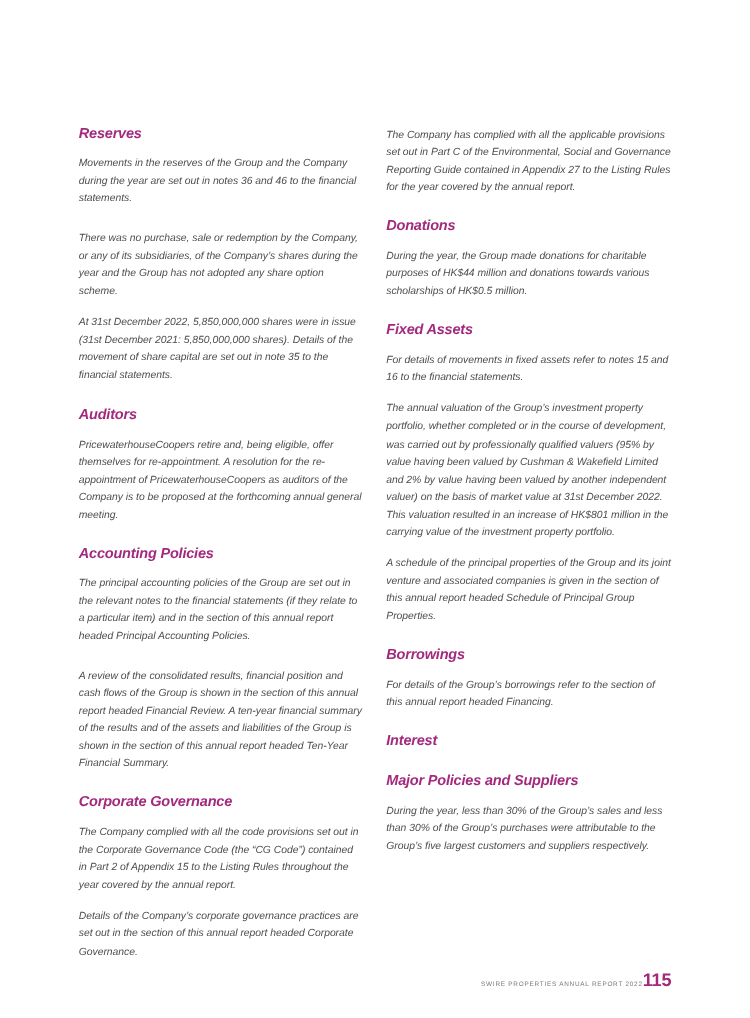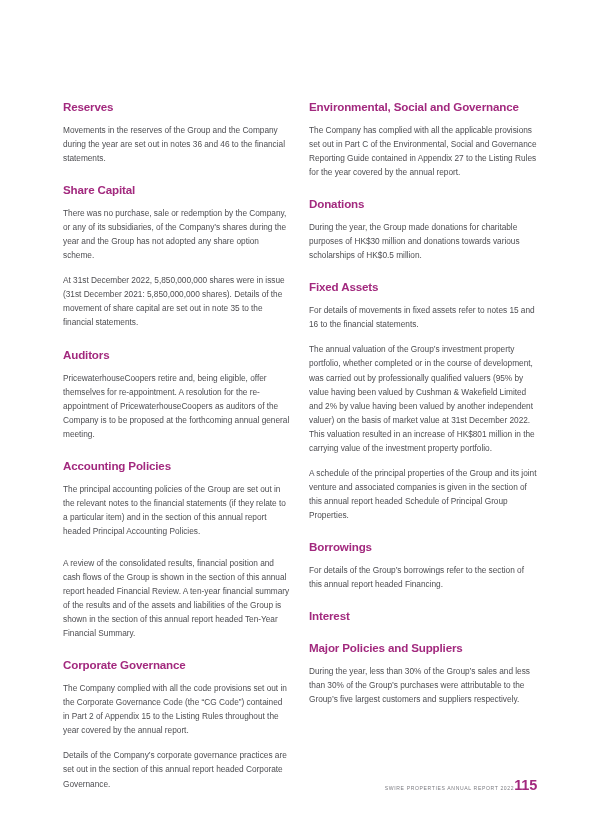--- a/index.html
+++ b/index.html
@@ -30,20 +30,21 @@
     flex-direction: row;
     gap: 18px;
     align-items: flex-start;
   }
   .column {
     width: 228px;
     flex: 0 0 228px;
   }
   .section {
     margin: 0 0 18px 0;
+    font-style: italic;
   }
   .section:last-child {
     margin-bottom: 0;
   }
   h2.heading {
     margin: 0 0 9px 0;
     padding: 0;
     font-family: "Liberation Sans", sans-serif;
     font-size: 11.6px;
     font-weight: bold;
@@ -95,21 +96,20 @@
 <div class="page">
 
   <div class="content">
 
     <div class="column" id="left-column">
         <div class="section">
           <h2 class="heading">Reserves</h2>
           <p class="para">Movements in the reserves of the Group and the Company during the year are set out in notes 36 and 46 to the financial statements.</p>
         </div>
         <div class="section">
-          <h2 class="heading">Share Capital</h2>
           <p class="para">There was no purchase, sale or redemption by the Company, or any of its subsidiaries, of the Company’s shares during the year and the Group has not adopted any share option scheme.</p>
           <p class="para">At 31st December 2022, 5,850,000,000 shares were in issue (31st December 2021: 5,850,000,000 shares). Details of the movement of share capital are set out in note 35 to the financial statements.</p>
         </div>
         <div class="section">
           <h2 class="heading">Auditors</h2>
           <p class="para">PricewaterhouseCoopers retire and, being eligible, offer themselves for re-appointment. A resolution for the re-appointment of PricewaterhouseCoopers as auditors of the Company is to be proposed at the forthcoming annual general meeting.</p>
         </div>
         <div class="section">
           <h2 class="heading">Accounting Policies</h2>
           <p class="para">The principal accounting policies of the Group are set out in the relevant notes to the financial statements (if they relate to a particular item) and in the section of this annual report headed Principal Accounting Policies.</p>
@@ -119,26 +119,25 @@
         </div>
         <div class="section">
           <h2 class="heading">Corporate Governance</h2>
           <p class="para">The Company complied with all the code provisions set out in the Corporate Governance Code (the “CG Code”) contained in Part 2 of Appendix 15 to the Listing Rules throughout the year covered by the annual report.</p>
           <p class="para">Details of the Company’s corporate governance practices are set out in the section of this annual report headed Corporate Governance.</p>
         </div>
       </div>
 
     <div class="column" id="right-column">
         <div class="section">
-          <h2 class="heading">Environmental, Social and Governance</h2>
           <p class="para">The Company has complied with all the applicable provisions set out in Part C of the Environmental, Social and Governance Reporting Guide contained in Appendix 27 to the Listing Rules for the year covered by the annual report.</p>
         </div>
         <div class="section">
           <h2 class="heading">Donations</h2>
-          <p class="para">During the year, the Group made donations for charitable purposes of HK$30 million and donations towards various scholarships of HK$0.5 million.</p>
+          <p class="para">During the year, the Group made donations for charitable purposes of HK$44 million and donations towards various scholarships of HK$0.5 million.</p>
         </div>
         <div class="section">
           <h2 class="heading">Fixed Assets</h2>
           <p class="para">For details of movements in fixed assets refer to notes 15 and 16 to the financial statements.</p>
           <p class="para">The annual valuation of the Group’s investment property portfolio, whether completed or in the course of development, was carried out by professionally qualified valuers (95% by value having been valued by Cushman &amp; Wakefield Limited and 2% by value having been valued by another independent valuer) on the basis of market value at 31st December 2022. This valuation resulted in an increase of HK$801 million in the carrying value of the investment property portfolio.</p>
           <p class="para">A schedule of the principal properties of the Group and its joint venture and associated companies is given in the section of this annual report headed Schedule of Principal Group Properties.</p>
         </div>
         <div class="section">
           <h2 class="heading">Borrowings</h2>
           <p class="para">For details of the Group’s borrowings refer to the section of this annual report headed Financing.</p>

